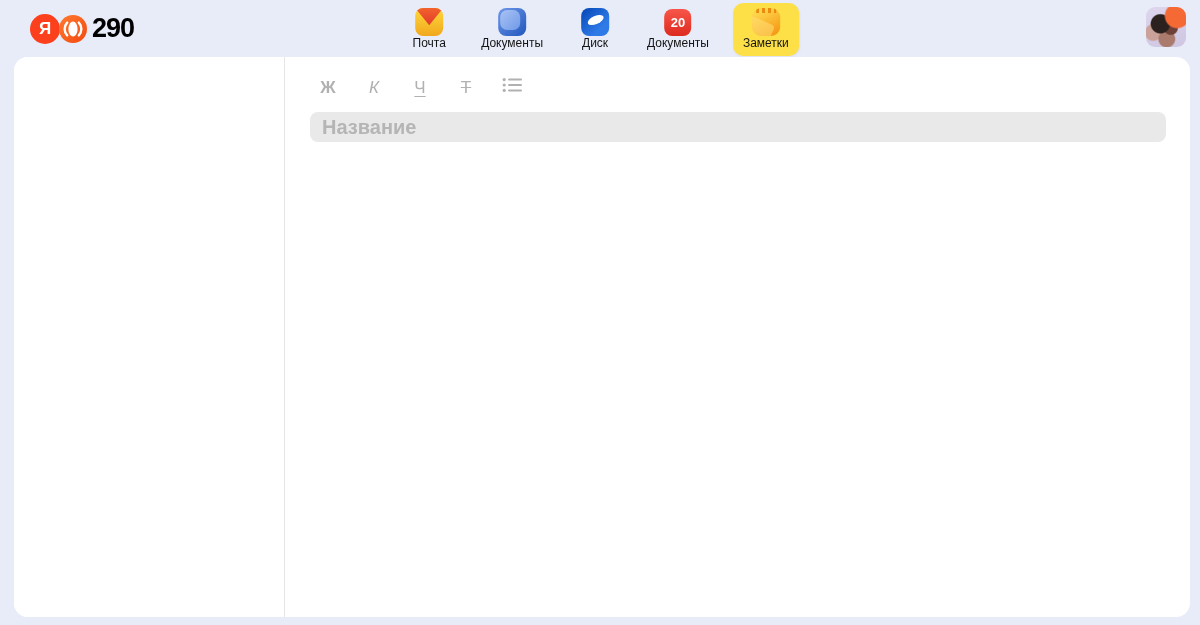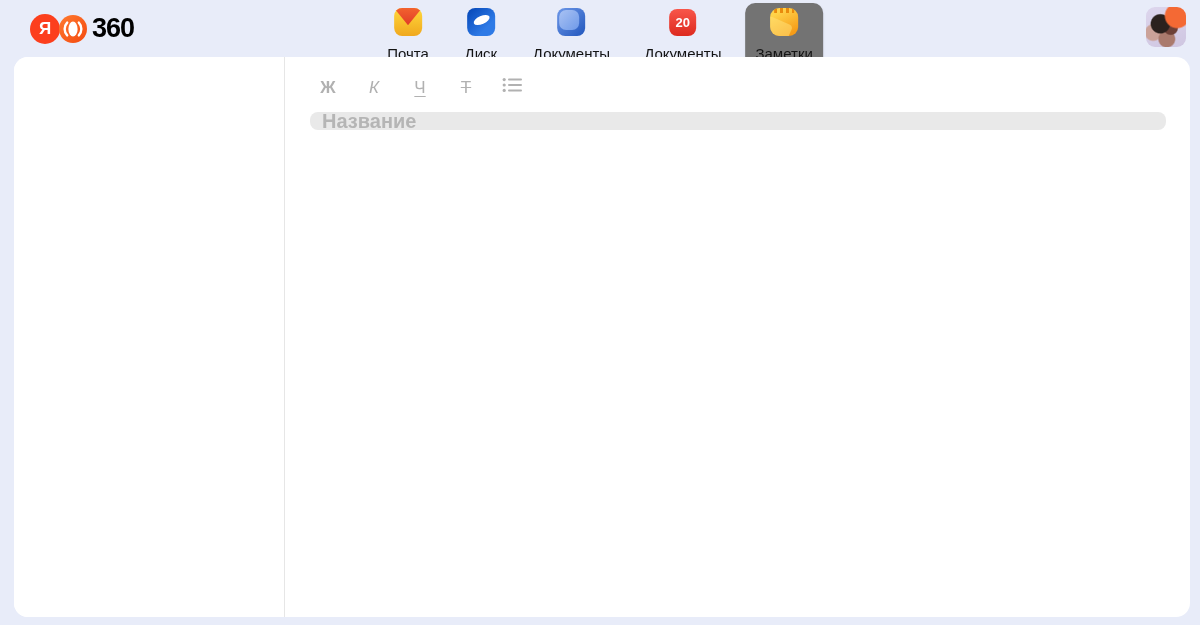--- a/index.html
+++ b/index.html
@@ -26,22 +26,22 @@
   .logo-text { font-size:27px; font-weight:bold; color:#000; letter-spacing:-1px; margin-left:4px; }
 
   .nav {
     position:absolute; left:50%; top:3px; transform:translateX(-50%);
     display:flex; align-items:flex-start; gap:14px;
   }
   .nav-item {
     display:flex; flex-direction:column; align-items:center;
     padding:5px 10px 6px; border-radius:10px; cursor:pointer; min-width:56px;
   }
-  .nav-item.active { background:#737373; box-shadow:0 1px 2px rgba(90,100,140,.08); }
-  .nav-label { font-size:15px; color:#141414; margin-top:9px; white-space:nowrap; }
+  .nav-item.active { background:#fde047; box-shadow:0 1px 2px rgba(90,100,140,.08); }
+  .nav-label { font-size:12px; color:#141414; margin-top:0; white-space:nowrap; }
 
   .app-icon { width:28px; height:28px; border-radius:8px; position:relative; overflow:hidden; }
   .icon-mail { background:linear-gradient(180deg,#ffd83b,#f0a81e); }
   .icon-mail::before {
     content:""; position:absolute; top:0; left:0; width:100%; height:62%;
     background:linear-gradient(180deg,#f2622e,#e13c28);
     clip-path:polygon(0 0,100% 0,50% 100%);
   }
   .icon-disk { background:linear-gradient(135deg,#0a4dbd 10%,#2e7ae6 70%); }
   .icon-disk::before {
@@ -108,21 +108,21 @@
     font-family:"Liberation Sans", sans-serif;
     font-size:17px; width:20px; height:22px; line-height:22px; text-align:center;
     padding:0;
   }
   .tb-bold { font-weight:bold; }
   .tb-italic { font-style:italic; }
   .tb-underline { text-decoration:underline; text-underline-offset:3px; }
   .tb-strike { text-decoration:line-through; }
 
   .title-input {
-    margin:13px 24px 0 25px; height:18px;
+    margin:13px 24px 0 25px; height:30px;
     background:#e9e9e9; border:none; border-radius:8px;
     padding:0 12px; font-family:"Liberation Sans", sans-serif;
     font-size:20px; font-weight:bold; color:#555; outline:none;
   }
   .title-input::placeholder { color:#b5b5b5; opacity:1; }
 
   .note-body { flex:1; }
 </style>
 </head>
 <body>
@@ -135,35 +135,35 @@
         <linearGradient id="og" x1="0" y1="0" x2="1" y2="1">
           <stop offset="0" stop-color="#ff7a2f"></stop>
             <stop offset="1" stop-color="#f4490f"></stop>
         </linearGradient>
       </defs>
       <circle cx="15" cy="15" r="14" fill="url(#og)"></circle>
       <ellipse cx="15" cy="15" rx="4.6" ry="7.6" fill="#fff"></ellipse>
       <path d="M9.2 8.6a9.3 9.3 0 0 0 0 12.8" stroke="#fff" stroke-width="2.4" fill="none" stroke-linecap="round"></path>
       <path d="M20.8 8.6a9.3 9.3 0 0 1 0 12.8" stroke="#fff" stroke-width="2.4" fill="none" stroke-linecap="round"></path>
     </svg>
-    <span class="logo-text">360</span>
+    <span class="logo-text">290</span>
   </div>
 
   <div class="nav">
     <div class="nav-item">
       <span class="app-icon icon-mail"></span>
       <span class="nav-label">Почта</span>
     </div>
     <div class="nav-item">
+      <span class="app-icon icon-docs"></span>
+      <span class="nav-label">Документы</span>
+    </div>
+    <div class="nav-item">
       <span class="app-icon icon-disk"></span>
       <span class="nav-label">Диск</span>
-    </div>
-    <div class="nav-item">
-      <span class="app-icon icon-docs"></span>
-      <span class="nav-label">Документы</span>
     </div>
     <div class="nav-item">
       <span class="app-icon icon-calendar">
         <span class="badge-num">20</span>
       </span>
       <span class="nav-label">Документы</span>
     </div>
     <div class="nav-item active">
       <span class="app-icon icon-notes"></span>
       <span class="nav-label">Заметки</span>

